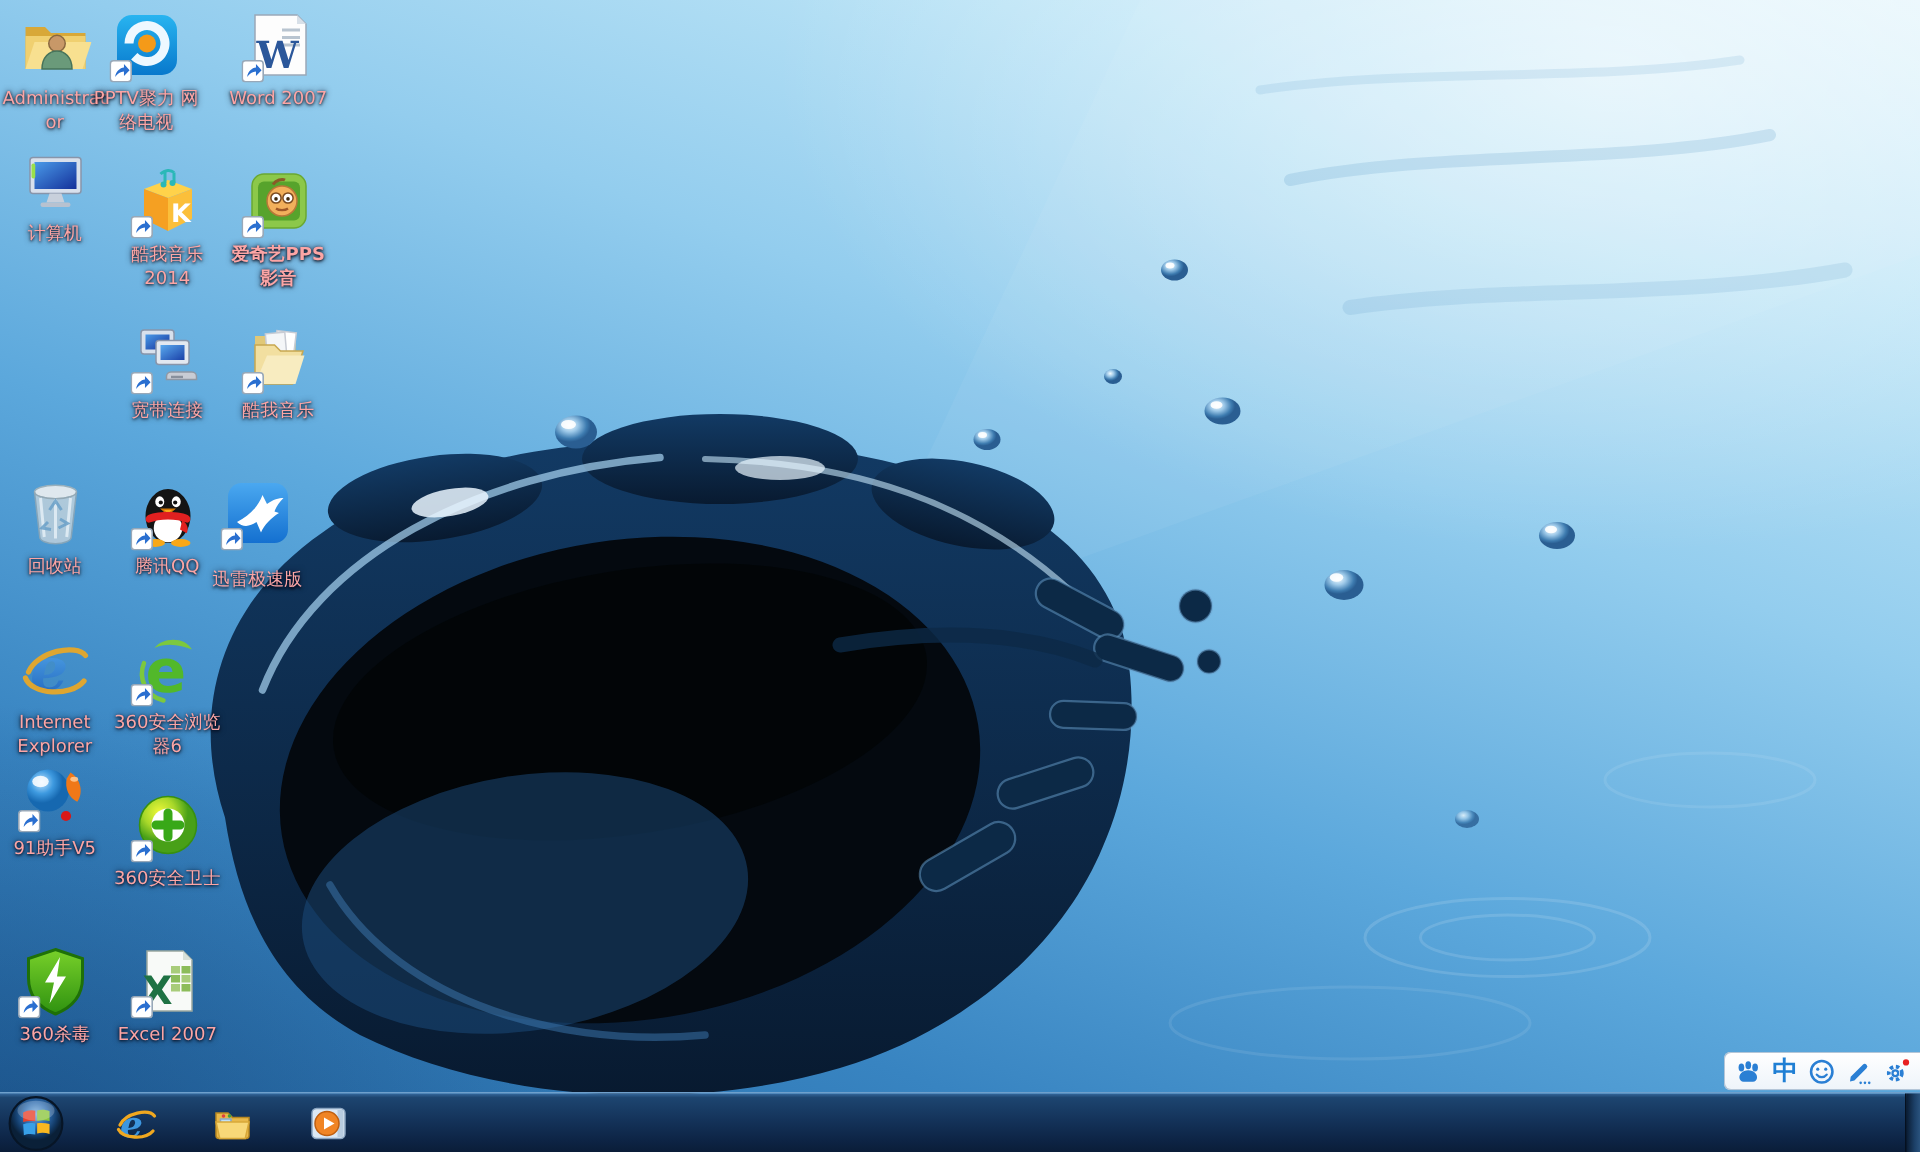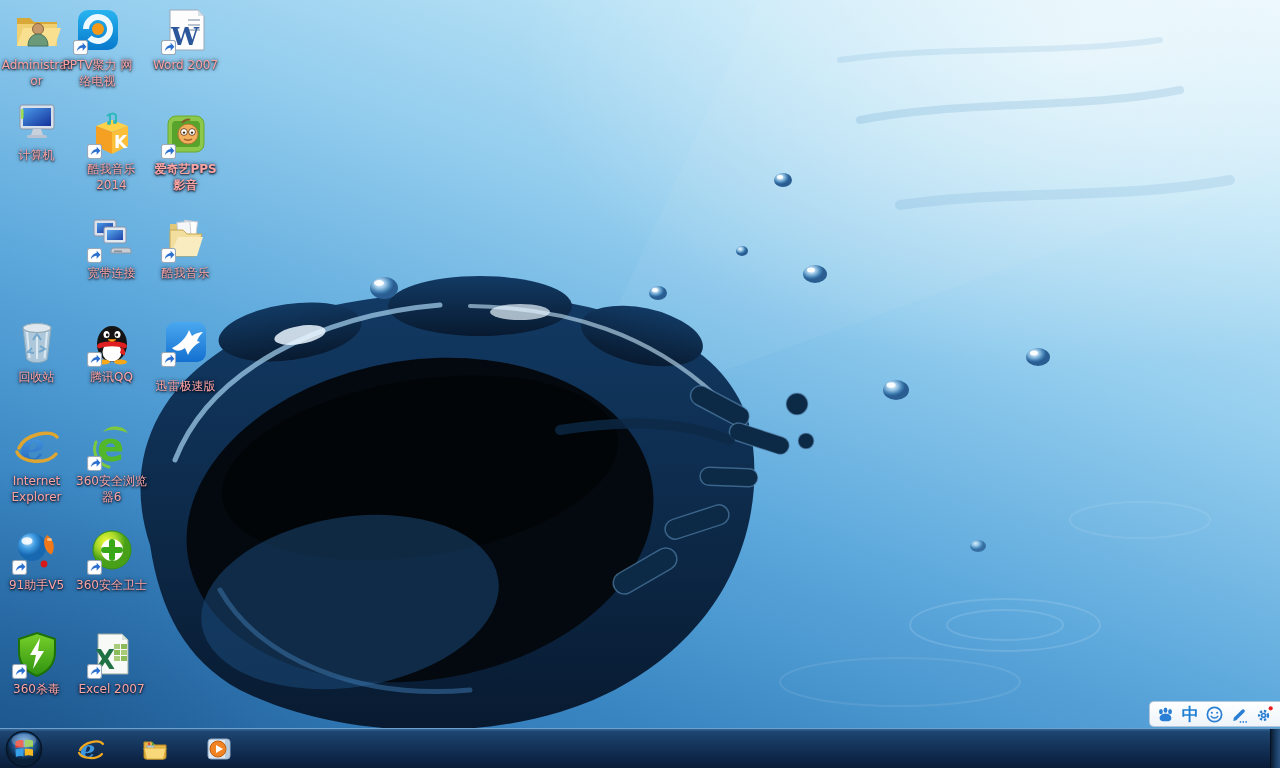--- a/index.html
+++ b/index.html
@@ -322,21 +322,21 @@
           </svg>
           <span class="sc">
             <svg viewBox="0 0 14 14">
               <rect x="0.5" y="0.5" width="13" height="13" rx="2" fill="#ffffff" stroke="#98a8b8"></rect>
               <path d="M3.5 10.5 c0.5-3.5 3-5.5 5.5-5.8 L9 2.5 l3.5 3.8 L9 10 l0-2.8 c-2.2 0.2-4 1.3-5.5 3.3 Z" fill="#2a6fd0"></path>
             </svg>
           </span>
         </span>
         <span class="lbl">腾讯QQ</span>
       </div>
-      <div class="dicon" style="left: 149px; top: 318px; gap: 12px;">
+      <div class="dicon" style="left: 135px; top: 318px; gap: 12px;">
         <span class="art">
           <svg viewBox="0 0 48 48">
             <defs>
               <linearGradient id="thdG" x1="0" y1="0" x2="0" y2="1">
                 <stop offset="0" stop-color="#4aa8f0"></stop>
                 <stop offset="1" stop-color="#1470d0"></stop>
               </linearGradient>
             </defs>
             <rect x="4" y="4" width="40" height="40" rx="9" fill="url(#thdG)"></rect>
             <path d="M10 30 C18 26 24 20 27 12 L30 18 C34 15 38 14 41 14 C38 17 36 20 35 23 L38 24 C33 27 28 32 26 37 L23 30 C19 33 14 34 10 30 Z" fill="#ffffff"></path>
@@ -376,21 +376,21 @@
           <span class="sc">
             <svg viewBox="0 0 14 14">
               <rect x="0.5" y="0.5" width="13" height="13" rx="2" fill="#ffffff" stroke="#98a8b8"></rect>
               <path d="M3.5 10.5 c0.5-3.5 3-5.5 5.5-5.8 L9 2.5 l3.5 3.8 L9 10 l0-2.8 c-2.2 0.2-4 1.3-5.5 3.3 Z" fill="#2a6fd0"></path>
             </svg>
           </span>
         </span>
         <span class="lbl">360安全浏览
 器6</span>
       </div>
-      <div class="dicon" style="left: 0px; top: 526px;">
+      <div class="dicon" style="left: 0px; top: 506px;">
         <span class="art">
           <svg viewBox="0 0 48 48">
             <defs>
               <radialGradient id="d91" cx="35%" cy="30%">
                 <stop offset="0" stop-color="#bfe4ff"></stop>
                 <stop offset="55%" stop-color="#3e9ae0"></stop>
                 <stop offset="100%" stop-color="#1668b0"></stop>
               </radialGradient>
             </defs>
             <circle cx="19" cy="21" r="14" fill="url(#d91)"></circle>

